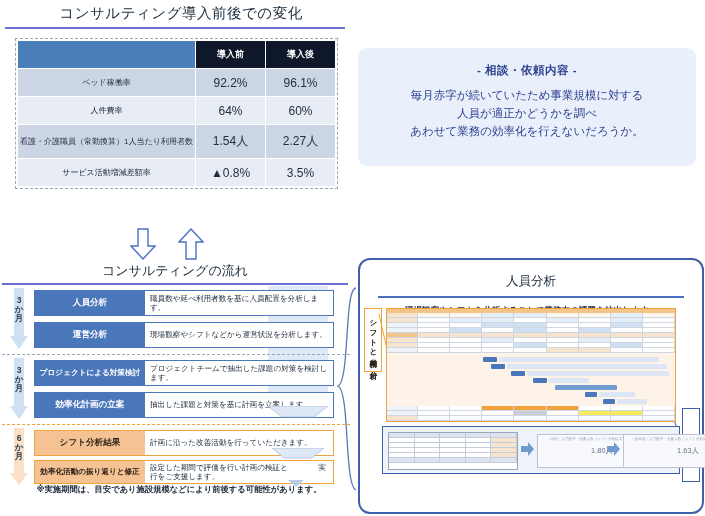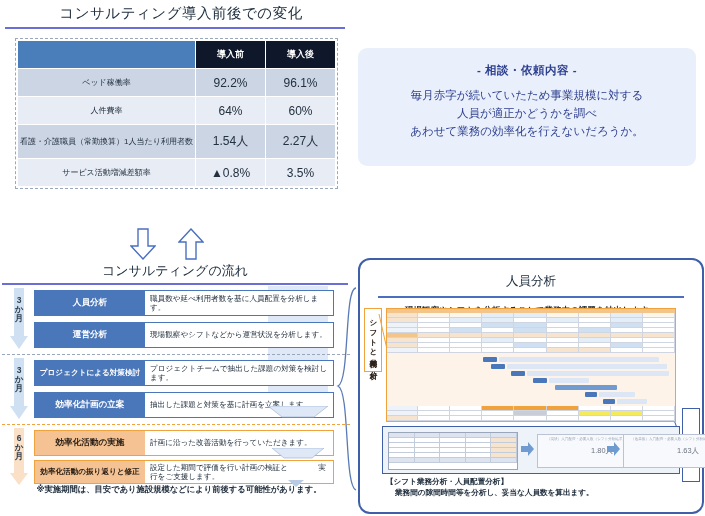--- a/index.html
+++ b/index.html
@@ -224,21 +224,21 @@
     </div>
 
     <div class="dashRow or" style="top:136px"></div>
 
     <svg class="durArrowOrange" style="top:140px;height:58px" viewBox="0 0 20 58">
       <polygon points="5,0 15,0 15,45 19,45 10,57 1,45 5,45" fill="#fae0c6"></polygon>
     </svg>
     <div class="dur" style="top:146px;">6<br>か<br>月</div>
 
     <div class="step orange" style="top:142px">
-      <div class="lab">効率化活動の実施</div>
+      <div class="lab">シフト分析結果</div>
       <div class="desc">計画に沿った改善活動を行っていただきます。</div>
     </div>
     <div class="step orange" style="top:172px;height:24px">
       <div class="lab small">効率化活動の振り返りと修正</div>
       <div class="desc">設定した期間で評価を行い計画の検証と　　　　実行をご支援します。</div>
     </div>
 
     <svg style="position:absolute;left:268px;top:118px;width:60px;height:12px" viewBox="0 0 60 12">
       <polygon points="0,0 60,0 46,11 14,11" fill="#dfe8f6" stroke="#9fb6d8" stroke-width=".7"></polygon>
     </svg>
@@ -473,19 +473,15 @@
       <svg class="blkarrow" style="left:224px" viewBox="0 0 13 14">
         <polygon points="0,4 7,4 7,0 13,7 7,14 7,10 0,10" fill="#6f9bd1"></polygon>
       </svg>
 
       <div class="valbox" style="left:240px;width:66px">
         <div class="cap">（改善後）人員配置・必要人数（シフト分析結果）</div>
         <span>1.63人</span>
       </div>
     </div>
 
-    <div id="panelNote">
-      <div>【シフト業務分析・人員配置分析】</div>
-      <div class="l2">業務間の隙間時間等を分析し、妥当な人員数を算出ます。</div>
-    </div>
   </div>
 
 </div>
 
 </body></html>

